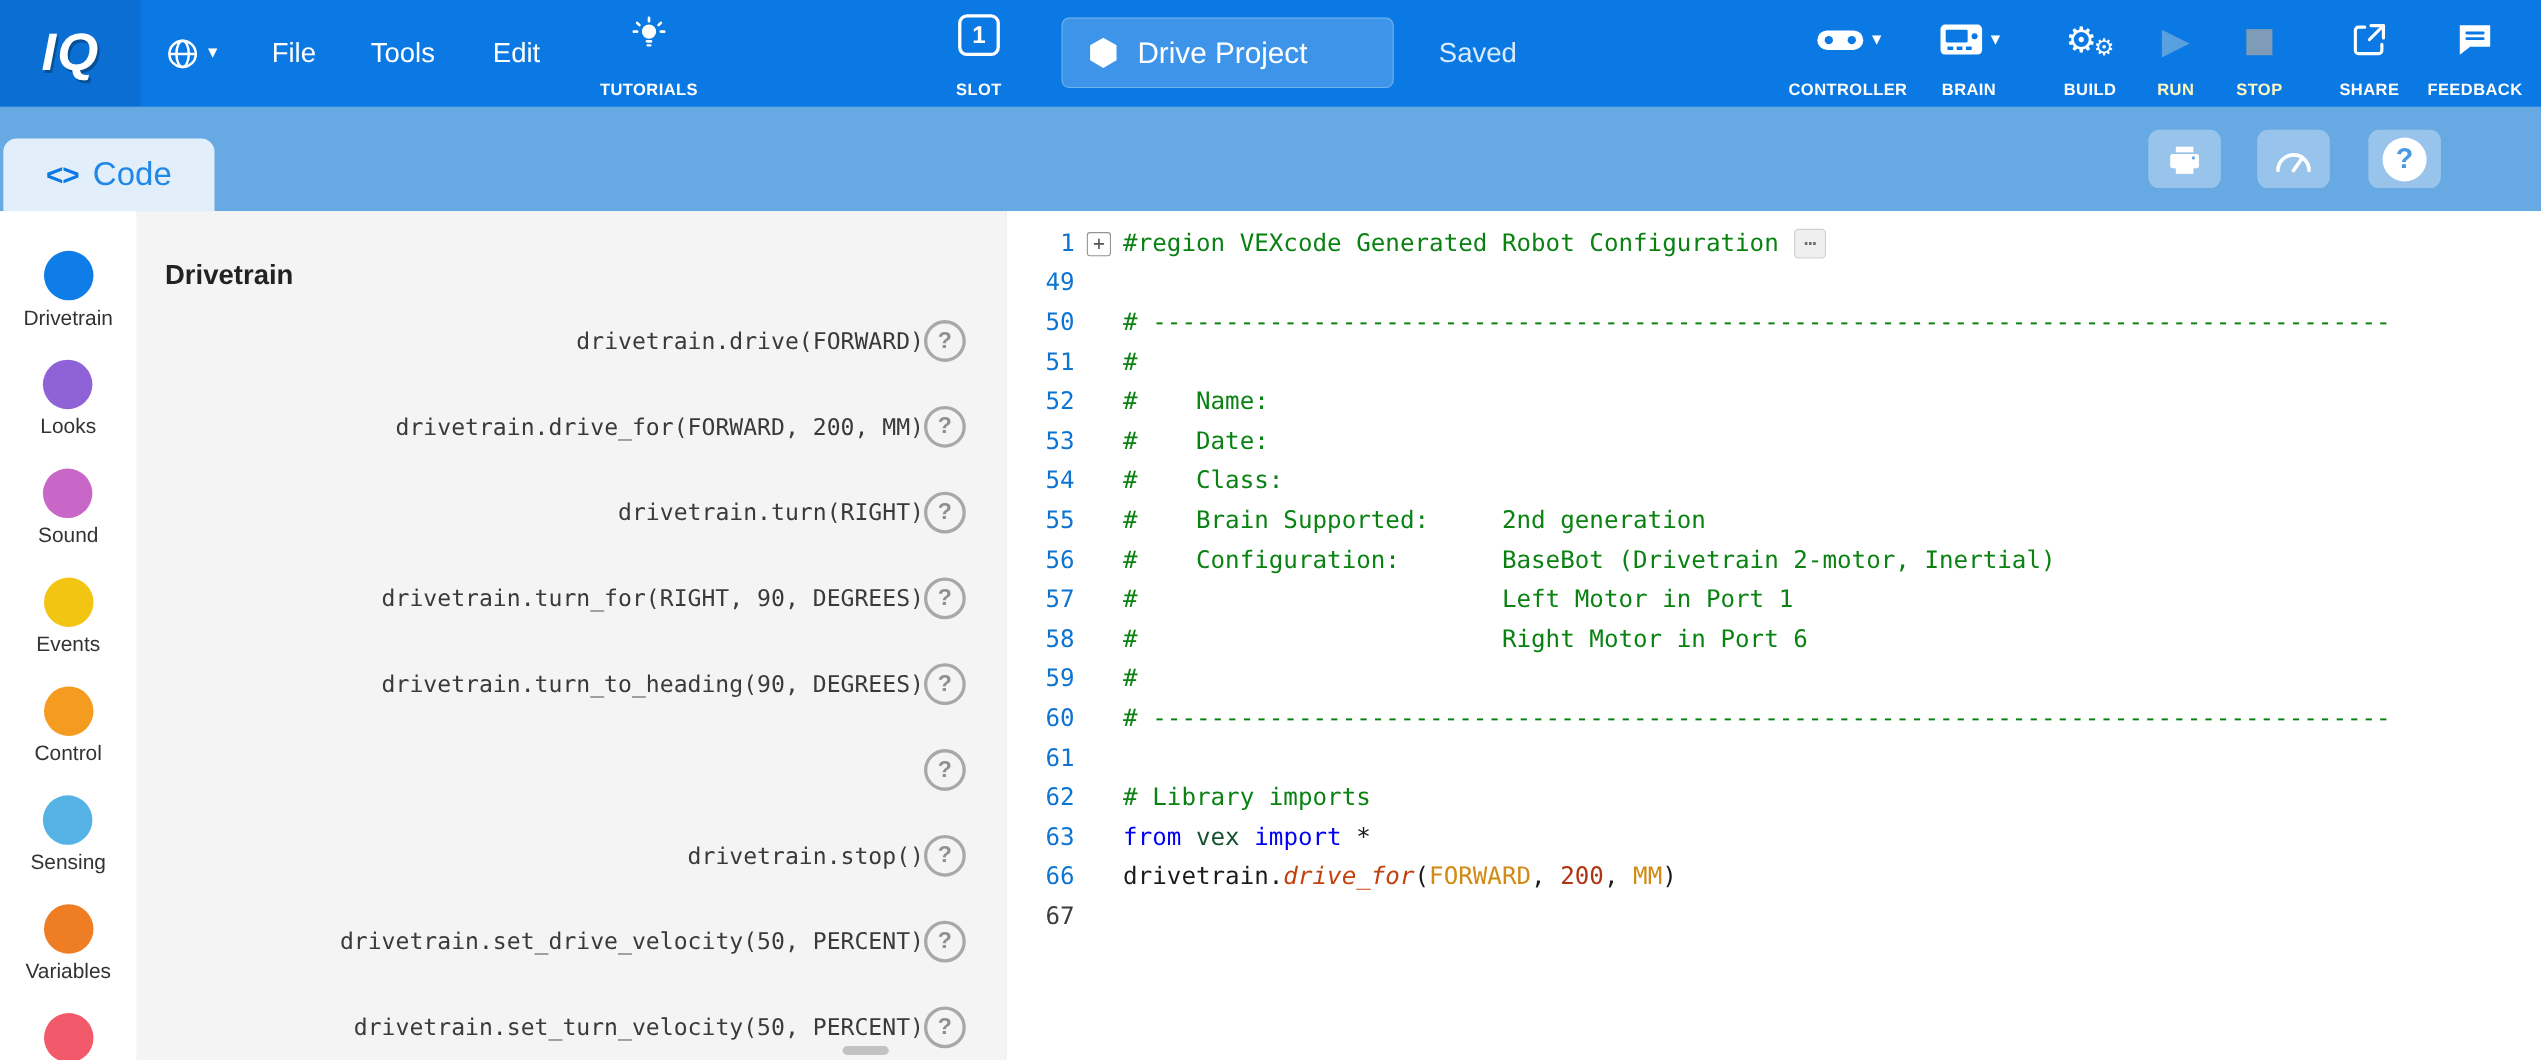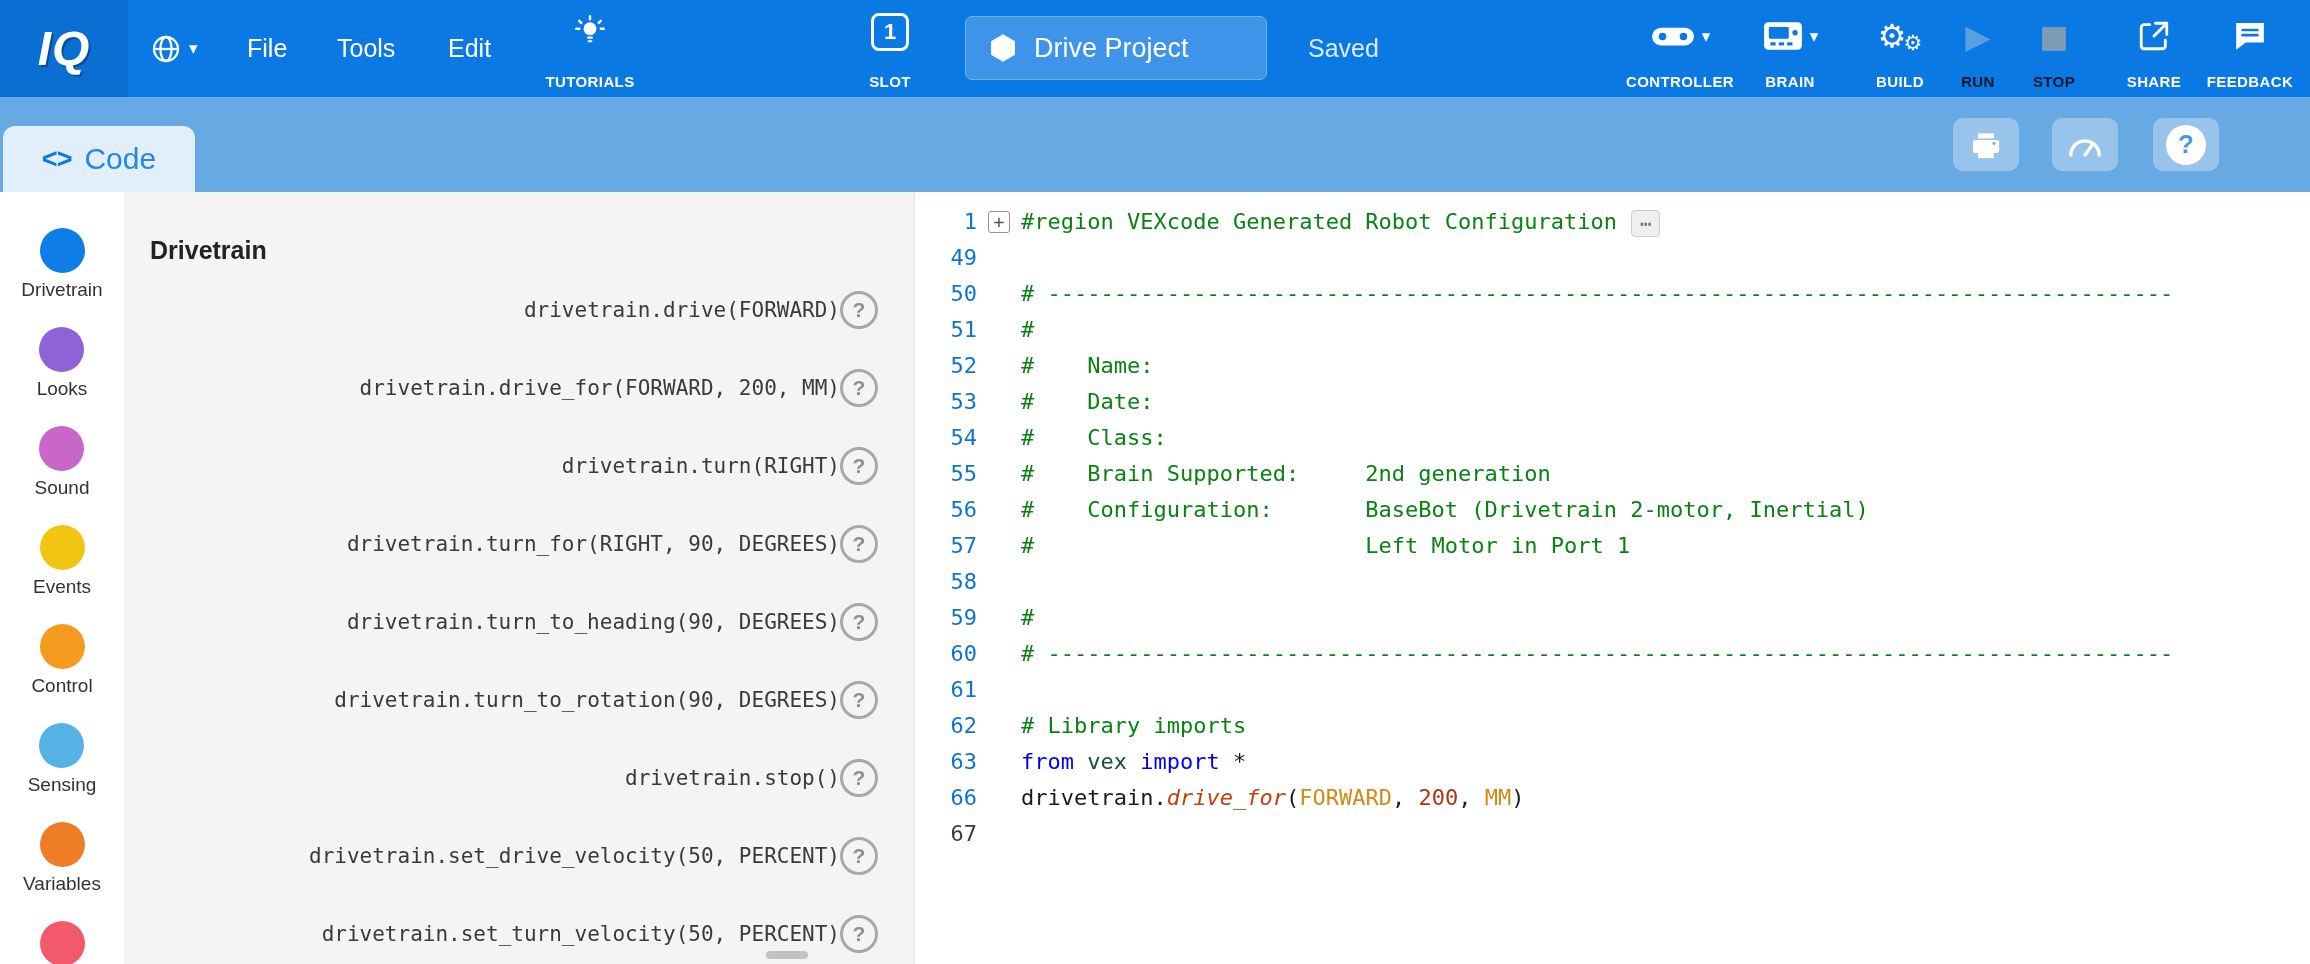--- a/index.html
+++ b/index.html
@@ -8,21 +8,21 @@
 
   
   .topbar { position:absolute; top:0; left:0; width:2310px; height:117px; background:#0b79e3; }
   .logo-block { position:absolute; left:0; top:0; width:128px; height:97px; background:#0a6ed2; display:flex; align-items:center; justify-content:center; }
   .logo-text { color:#fff; font-size:48px; font-weight:bold; font-style:italic; letter-spacing:1px; text-shadow:2px 2px 0 rgba(0,0,0,.28); }
   .globe-group { position:absolute; left:150px; top:0; height:97px; display:flex; align-items:center; gap:7px; }
   .caret { color:#fff; font-size:17px; font-family:"DejaVu Sans",sans-serif; line-height:1; }
   .menu-item { position:absolute; top:0; height:97px; display:flex; align-items:center; color:#fff; font-size:25px; cursor:default; }
   .col-btn { position:absolute; top:10px; height:80px; display:flex; flex-direction:column; align-items:center; justify-content:space-between; padding-top:3px; }
   .col-label { font-size:15px; font-weight:bold; color:#fff; letter-spacing:.4px; white-space:nowrap; }
-  .muted .col-label { color:#0f172a; }
+  .muted .col-label { color:#fef9c3; }
   .icon-row { display:flex; align-items:flex-start; gap:6px; height:46px; align-items:center; }
   .slot-box { width:38px; height:38px; border:3px solid #fff; border-radius:8px; display:flex; align-items:center; justify-content:center; color:#fff; font-size:22px; font-weight:bold; }
   .project-box { position:absolute; left:965px; top:16px; width:302px; height:64px; background:#3d94e9; border:1px solid #6fb3ef; border-radius:7px; display:flex; align-items:center; gap:16px; padding-left:22px; }
   .project-name { color:#fff; font-size:27px; }
   .saved { position:absolute; left:1308px; top:0; height:97px; display:flex; align-items:center; color:#d9ebfc; font-size:25px; }
   .glyph { font-family:"DejaVu Sans",sans-serif; line-height:1; }
   .gear-big { font-size:32px; color:#fff; }
   .gear-small { font-size:21px; color:#fff; margin-left:-9px; margin-top:14px; }
   .run-glyph { font-size:33px; color:#58a0e0; }
   .stop-glyph { font-size:31px; color:#7e9cb8; }
@@ -265,21 +265,20 @@
           </div>
           <div class="cmd-item">
             <span class="cmd-text">drivetrain.turn_for(RIGHT, 90, DEGREES)</span>
             <span class="cmd-help">?</span>
           </div>
           <div class="cmd-item">
             <span class="cmd-text">drivetrain.turn_to_heading(90, DEGREES)</span>
             <span class="cmd-help">?</span>
           </div>
           <div class="cmd-item">
-            <span class="cmd-text">drivetrain.turn_to_rotation(90, DEGREES)</span>
             <span class="cmd-help">?</span>
           </div>
           <div class="cmd-item">
             <span class="cmd-text">drivetrain.stop()</span>
             <span class="cmd-help">?</span>
           </div>
           <div class="cmd-item">
             <span class="cmd-text">drivetrain.set_drive_velocity(50, PERCENT)</span>
             <span class="cmd-help">?</span>
           </div>
@@ -340,20 +339,21 @@
           <span class="code-text"><span class="tok-comment">#    Configuration:       BaseBot (Drivetrain 2-motor, Inertial)</span></span>
         </div>
         <div class="code-row">
           <span class="gutter">57</span>
           <span class="foldcol"></span>
           <span class="code-text"><span class="tok-comment">#                         Left Motor in Port 1</span></span>
         </div>
         <div class="code-row">
           <span class="gutter">58</span>
           <span class="foldcol"></span>
+          <span class="code-text"><span class="tok-comment">#                         Right Motor in Port 6</span></span>
         </div>
         <div class="code-row">
           <span class="gutter">59</span>
           <span class="foldcol"></span>
           <span class="code-text"><span class="tok-comment">#</span></span>
         </div>
         <div class="code-row">
           <span class="gutter">60</span>
           <span class="foldcol"></span>
           <span class="code-text"><span class="tok-comment"># -------------------------------------------------------------------------------------</span></span>

